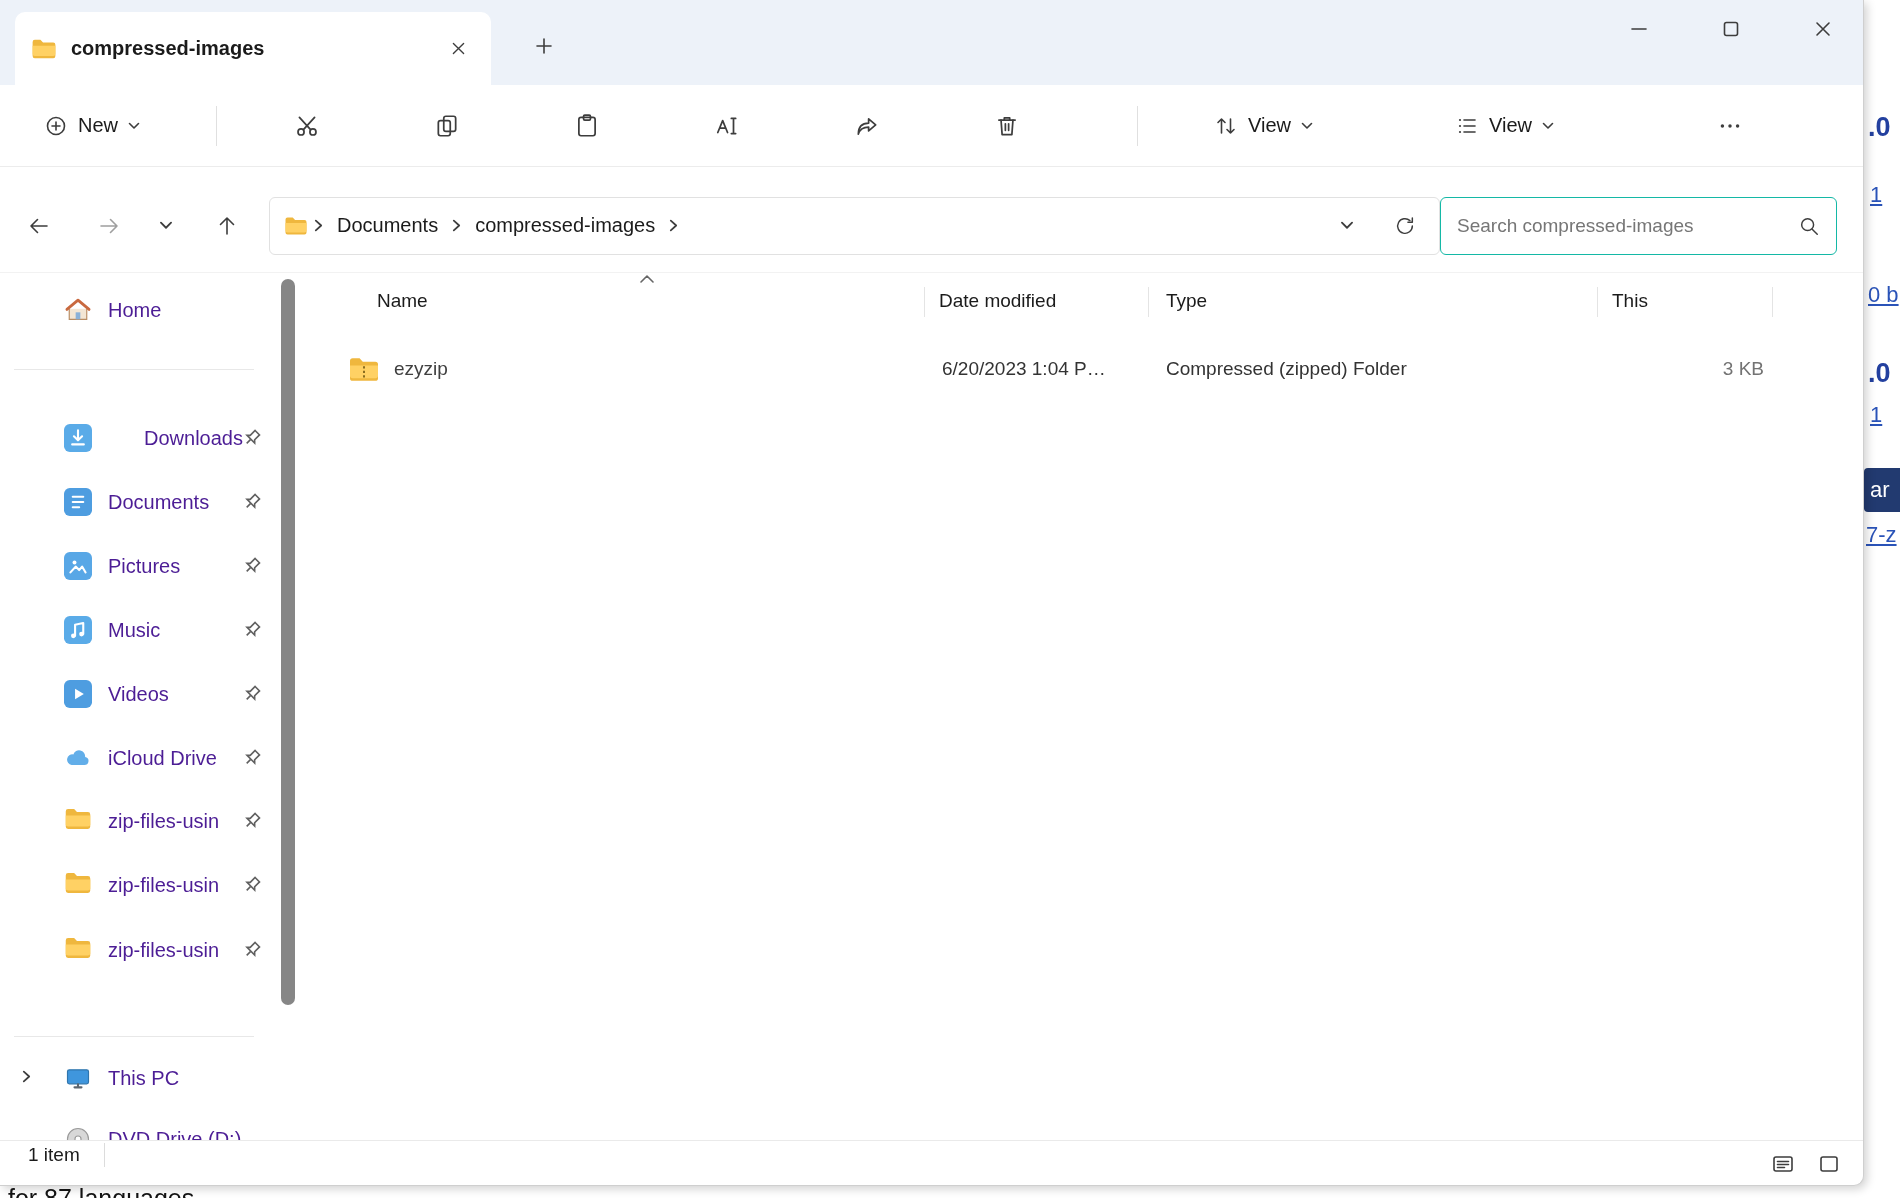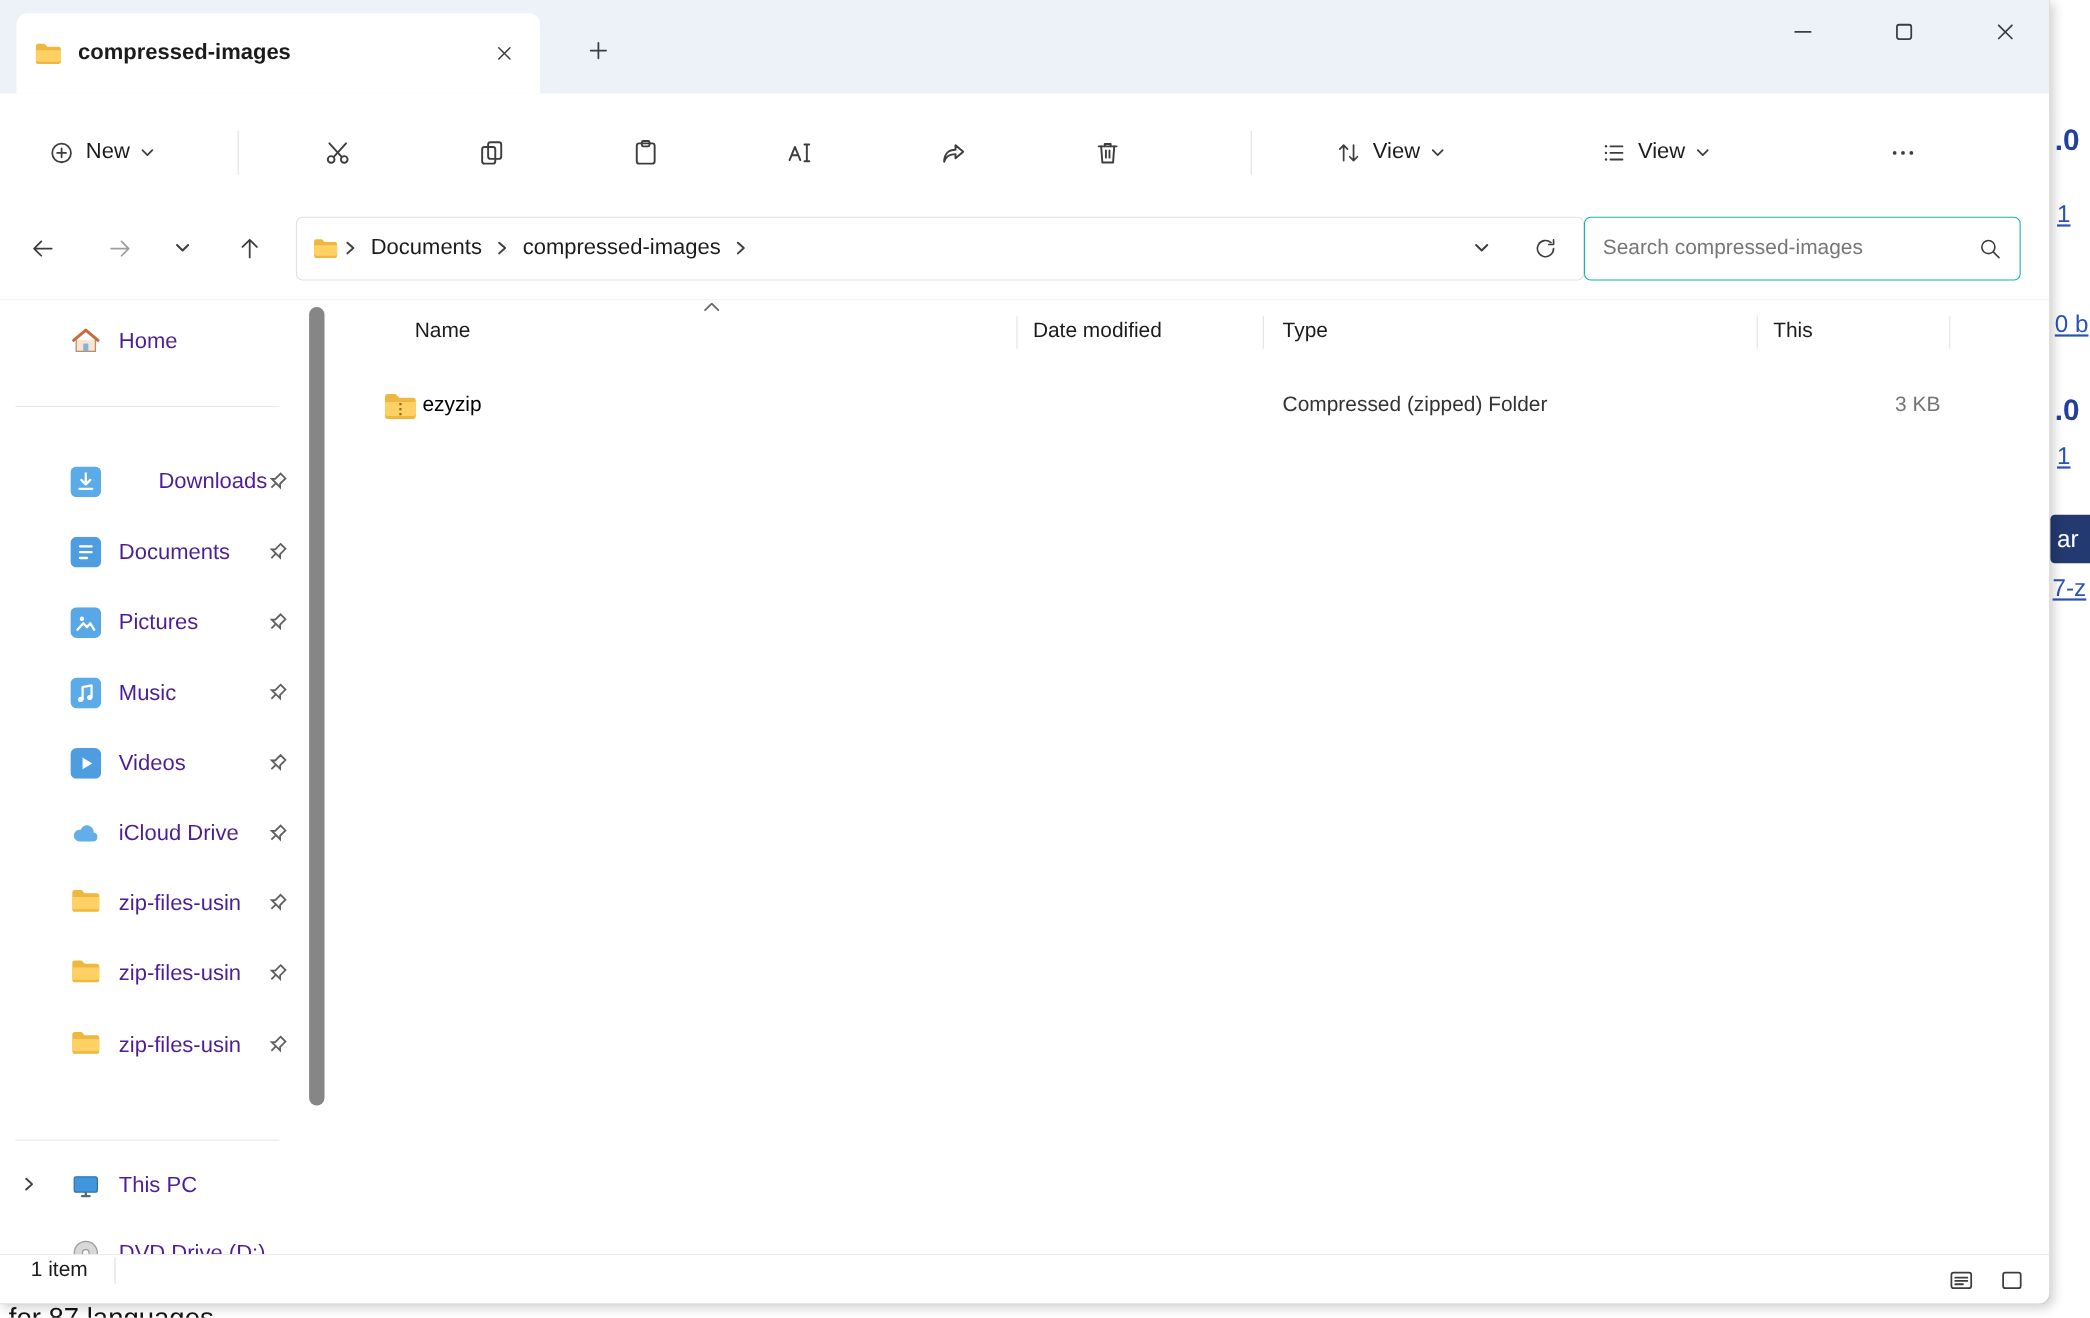--- a/index.html
+++ b/index.html
@@ -30,21 +30,21 @@
          border-radius:10px 10px 0 0; display:flex; align-items:center; padding:0 16px; }
   .tab-title { font-size:20px; font-weight:600; margin-left:14px; flex:1; white-space:nowrap; overflow:hidden; }
   .tab-close { width:34px; height:34px; border:none; background:transparent; border-radius:6px;
                display:flex; align-items:center; justify-content:center; cursor:pointer; }
   .newtab { position:absolute; left:524px; top:26px; width:40px; height:40px; border:none; background:transparent;
             border-radius:6px; display:flex; align-items:center; justify-content:center; cursor:pointer; }
   .winctl { position:absolute; width:64px; height:58px; top:0; border:none; background:transparent;
             display:flex; align-items:center; justify-content:center; cursor:pointer; }
 
   
-  .toolbar { position:absolute; left:0; top:98px; width:100%; height:82px; background:#fff;
+  .toolbar { position:absolute; left:0; top:85px; width:100%; height:82px; background:#fff;
              border-bottom:1px solid #ececec; display:flex; align-items:center; padding-left:30px;gap:44px; }
   .tb-btn { display:flex; align-items:center; gap:10px; height:56px; padding:0 14px; border:none;
             background:transparent; border-radius:6px; font-size:20px; color:#1b1b1b; cursor:pointer; }
   .tb-icon-btn { width:56px; height:56px; border:none; background:transparent; border-radius:6px;
                  display:flex; align-items:center; justify-content:center; margin-right:40px; cursor:pointer; }
   .tb-sep { width:1px; height:40px; background:#e0e0e0; margin:0 18px; }
 
   
   .addr-row { position:absolute; left:0; top:179px; width:100%; height:94px; background:#fff;
               border-bottom:1px solid #f2f2f2; display:flex; align-items:center; padding-left:16px; }
@@ -582,21 +582,22 @@
       <div class="hdr-sep" style="left:1476px;"></div>
 
       <div class="file-row">
         <span class="cell" style="left:52px;">
           <svg width="32" height="27" viewBox="0 0 24 20">
             <path d="M1.5 3.5 a2 2 0 0 1 2-2 h5.2 l2.4 2.6 h9.4 a2 2 0 0 1 2 2 v10.4 a2 2 0 0 1 -2 2 h-17 a2 2 0 0 1 -2 -2 z" fill="#efb73e"></path>
             <path d="M1.5 7 h21 v7.5 a2 2 0 0 1 -2 2 h-17 a2 2 0 0 1 -2 -2 z" fill="#ffd164"></path>
             <path d="M12 7.6 v1.6 M12 11 v1.6 M12 14.4 v1.6" stroke="#8a6d1f" stroke-width="1.5"></path>
             </svg>
         </span>
-        <span class="cell" style="left:88px; color:#000000;">ezyzip</span>
+        <span class="cell" style="left:98px; color:#404040;">ezyzip</span>
+        <span class="cell" style="left:646px; color:#333;">6/20/2023 1:04 P…</span>
         <span class="cell" style="left:870px; color:#333;">Compressed (zipped) Folder</span>
         <span class="cell" style="left:1316px; width:152px; justify-content:flex-end; color:#737373;">3 KB</span>
       </div>
     </main>
   </div>
 
   <div class="statusbar">
     <span class="status-count">1 item</span>
     <span class="status-div"></span>
     <div class="view-toggles">

